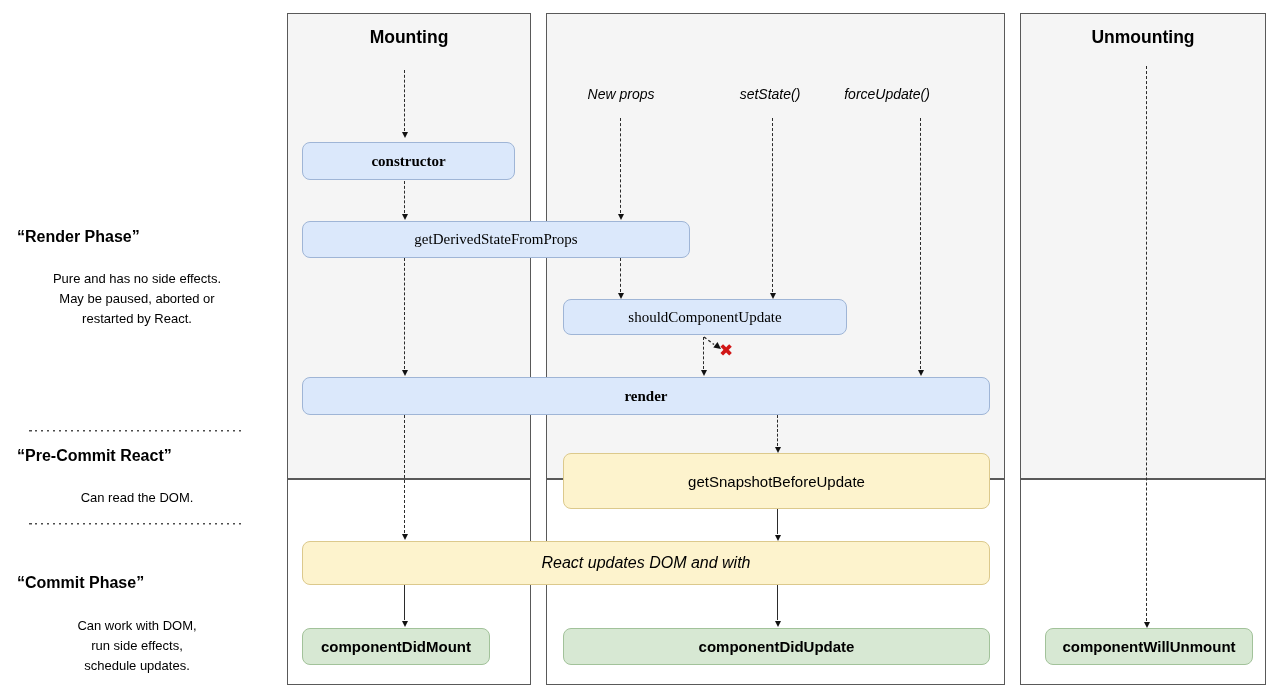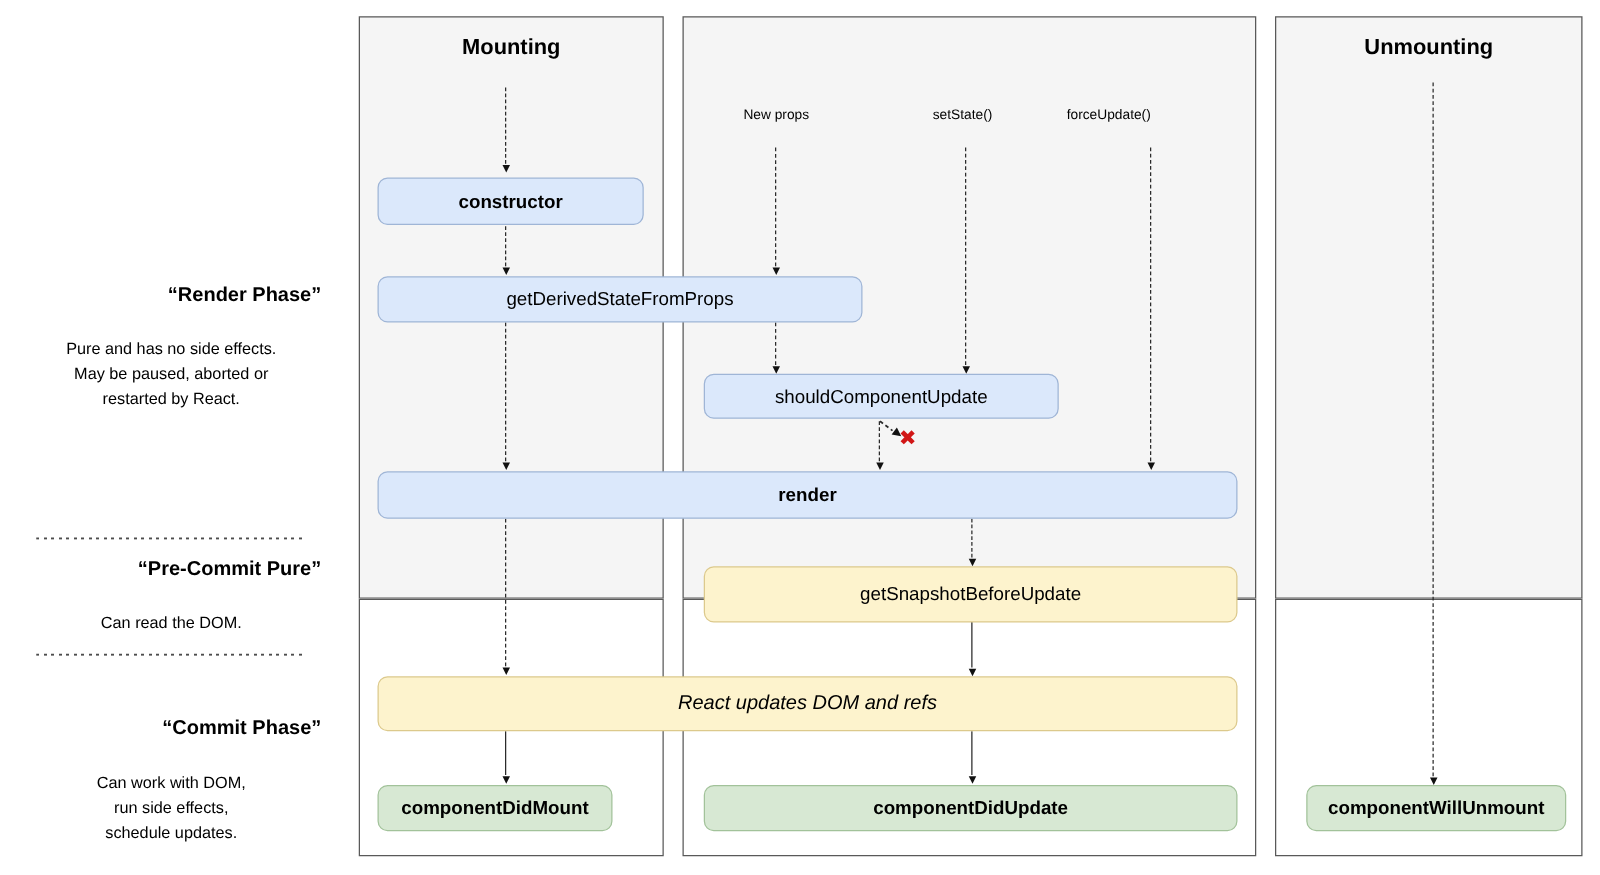--- a/index.html
+++ b/index.html
@@ -8,34 +8,34 @@
     font-family:"Liberation Sans","DejaVu Sans",sans-serif;color:#000;
   }
   
   .col-section{position:absolute;border:1px solid #595959;box-sizing:border-box;z-index:0;}
   .col-gray{background:var(--section-gray,#f5f5f5);}
   .col-white{background:#ffffff;}
   .col-title{
     position:absolute;text-align:center;font-weight:bold;font-size:17.5px;z-index:3;
   }
   
-  .side-title{position:absolute;left:17px;width:240px;text-align:right;font-weight:bold;font-size:16px;z-index:2;}
+  .side-title{position:absolute;left:17px;width:240px;text-align:left;font-weight:bold;font-size:16px;z-index:2;}
   .side-desc{position:absolute;left:12px;width:250px;text-align:center;font-size:13px;line-height:20px;white-space:pre-line;z-index:2;}
   .side-divider{position:absolute;left:29px;width:214px;height:2px;z-index:2;
     background-image:repeating-linear-gradient(90deg,#4d4d4d 0 2.5px,transparent 2.5px 6px);
     background-size:100% 1.5px;background-repeat:no-repeat;background-position:0 0;}
   
-  .trigger{position:absolute;top:86px;font-size:11px;text-align:center;z-index:3;}
+  .trigger{position:absolute;top:86px;font-style:italic;font-size:14px;text-align:center;z-index:3;}
   
   .node{
     position:absolute;box-sizing:border-box;border-radius:8px;border:1px solid;
     display:flex;align-items:center;justify-content:center;
     font-size:15px;z-index:4;
   }
-  .node.blue  {background:var(--method-fill,#dbe8fb);border-color:var(--method-stroke,#9fb5d6);}
+  .node.blue  {background:var(--method-fill,#dbe8fb);border-color:var(--method-stroke,#9fb5d6);font-family:Liberation Serif, serif;}
   .node.yellow{background:var(--effect-fill,#fdf3cd);border-color:var(--effect-stroke,#dcc98c);}
   .node.green {background:var(--commit-fill,#d7e8d3);border-color:var(--commit-stroke,#a2c29a);}
   .node.bold{font-weight:bold;}
   .node.italic{font-style:italic;font-size:16px;}
   
   .arrow{position:absolute;width:0;z-index:1;}
   .arrow.dashed{border-left:1.4px dashed #2b2b2b;}
   .arrow.solid {border-left:1.4px solid #2b2b2b;}
   .arrow .head{
     position:absolute;left:-3px;bottom:-6.5px;width:0;height:0;
@@ -53,21 +53,21 @@
 
 <div id="stage">
 
   <div class="side-title" style="top:228px">“Render Phase”</div>
   <div class="side-desc" style="top:269px">Pure and has no side effects.
 May be paused, aborted or
 restarted by React.</div>
 
   <div class="side-divider" style="top:430px"></div>
 
-  <div class="side-title" style="top:447px">“Pre-Commit Pure”</div>
+  <div class="side-title" style="top:447px">“Pre-Commit React”</div>
   <div class="side-desc" style="top:488px">Can read the DOM.</div>
 
   <div class="side-divider" style="top:523px"></div>
 
   <div class="side-title" style="top:574px">“Commit Phase”</div>
   <div class="side-desc" style="top:616px">Can work with DOM,
 run side effects,
 schedule updates.</div>
 
   <div class="col-section col-gray" style="left:287px;top:13px;width:244px;height:466px"></div>
@@ -134,19 +134,19 @@
   <div class="cancel-x" style="left:719px;top:342px">✖</div>
 
   <div class="arrow dashed" style="left:1146px;top:66px;height:555px">
       <i class="head"></i>
     </div>
 
   <div class="node blue bold" style="left:302px;top:142px;width:213px;height:38px">constructor</div>
   <div class="node blue" style="left:302px;top:221px;width:388px;height:37px">getDerivedStateFromProps</div>
   <div class="node blue" style="left:563px;top:299px;width:284px;height:36px">shouldComponentUpdate</div>
   <div class="node blue bold" style="left:302px;top:377px;width:688px;height:38px">render</div>
-  <div class="node yellow" style="left:563px;top:453px;width:427px;height:45px">getSnapshotBeforeUpdate</div>
-  <div class="node yellow italic" style="left:302px;top:541px;width:688px;height:44px">React updates DOM and refs</div>
+  <div class="node yellow" style="left:563px;top:453px;width:427px;height:56px">getSnapshotBeforeUpdate</div>
+  <div class="node yellow italic" style="left:302px;top:541px;width:688px;height:44px">React updates DOM and with</div>
   <div class="node green bold" style="left:302px;top:628px;width:188px;height:37px">componentDidMount</div>
   <div class="node green bold" style="left:563px;top:628px;width:427px;height:37px">componentDidUpdate</div>
   <div class="node green bold" style="left:1045px;top:628px;width:208px;height:37px">componentWillUnmount</div>
 
 </div>
 
 </body></html>

